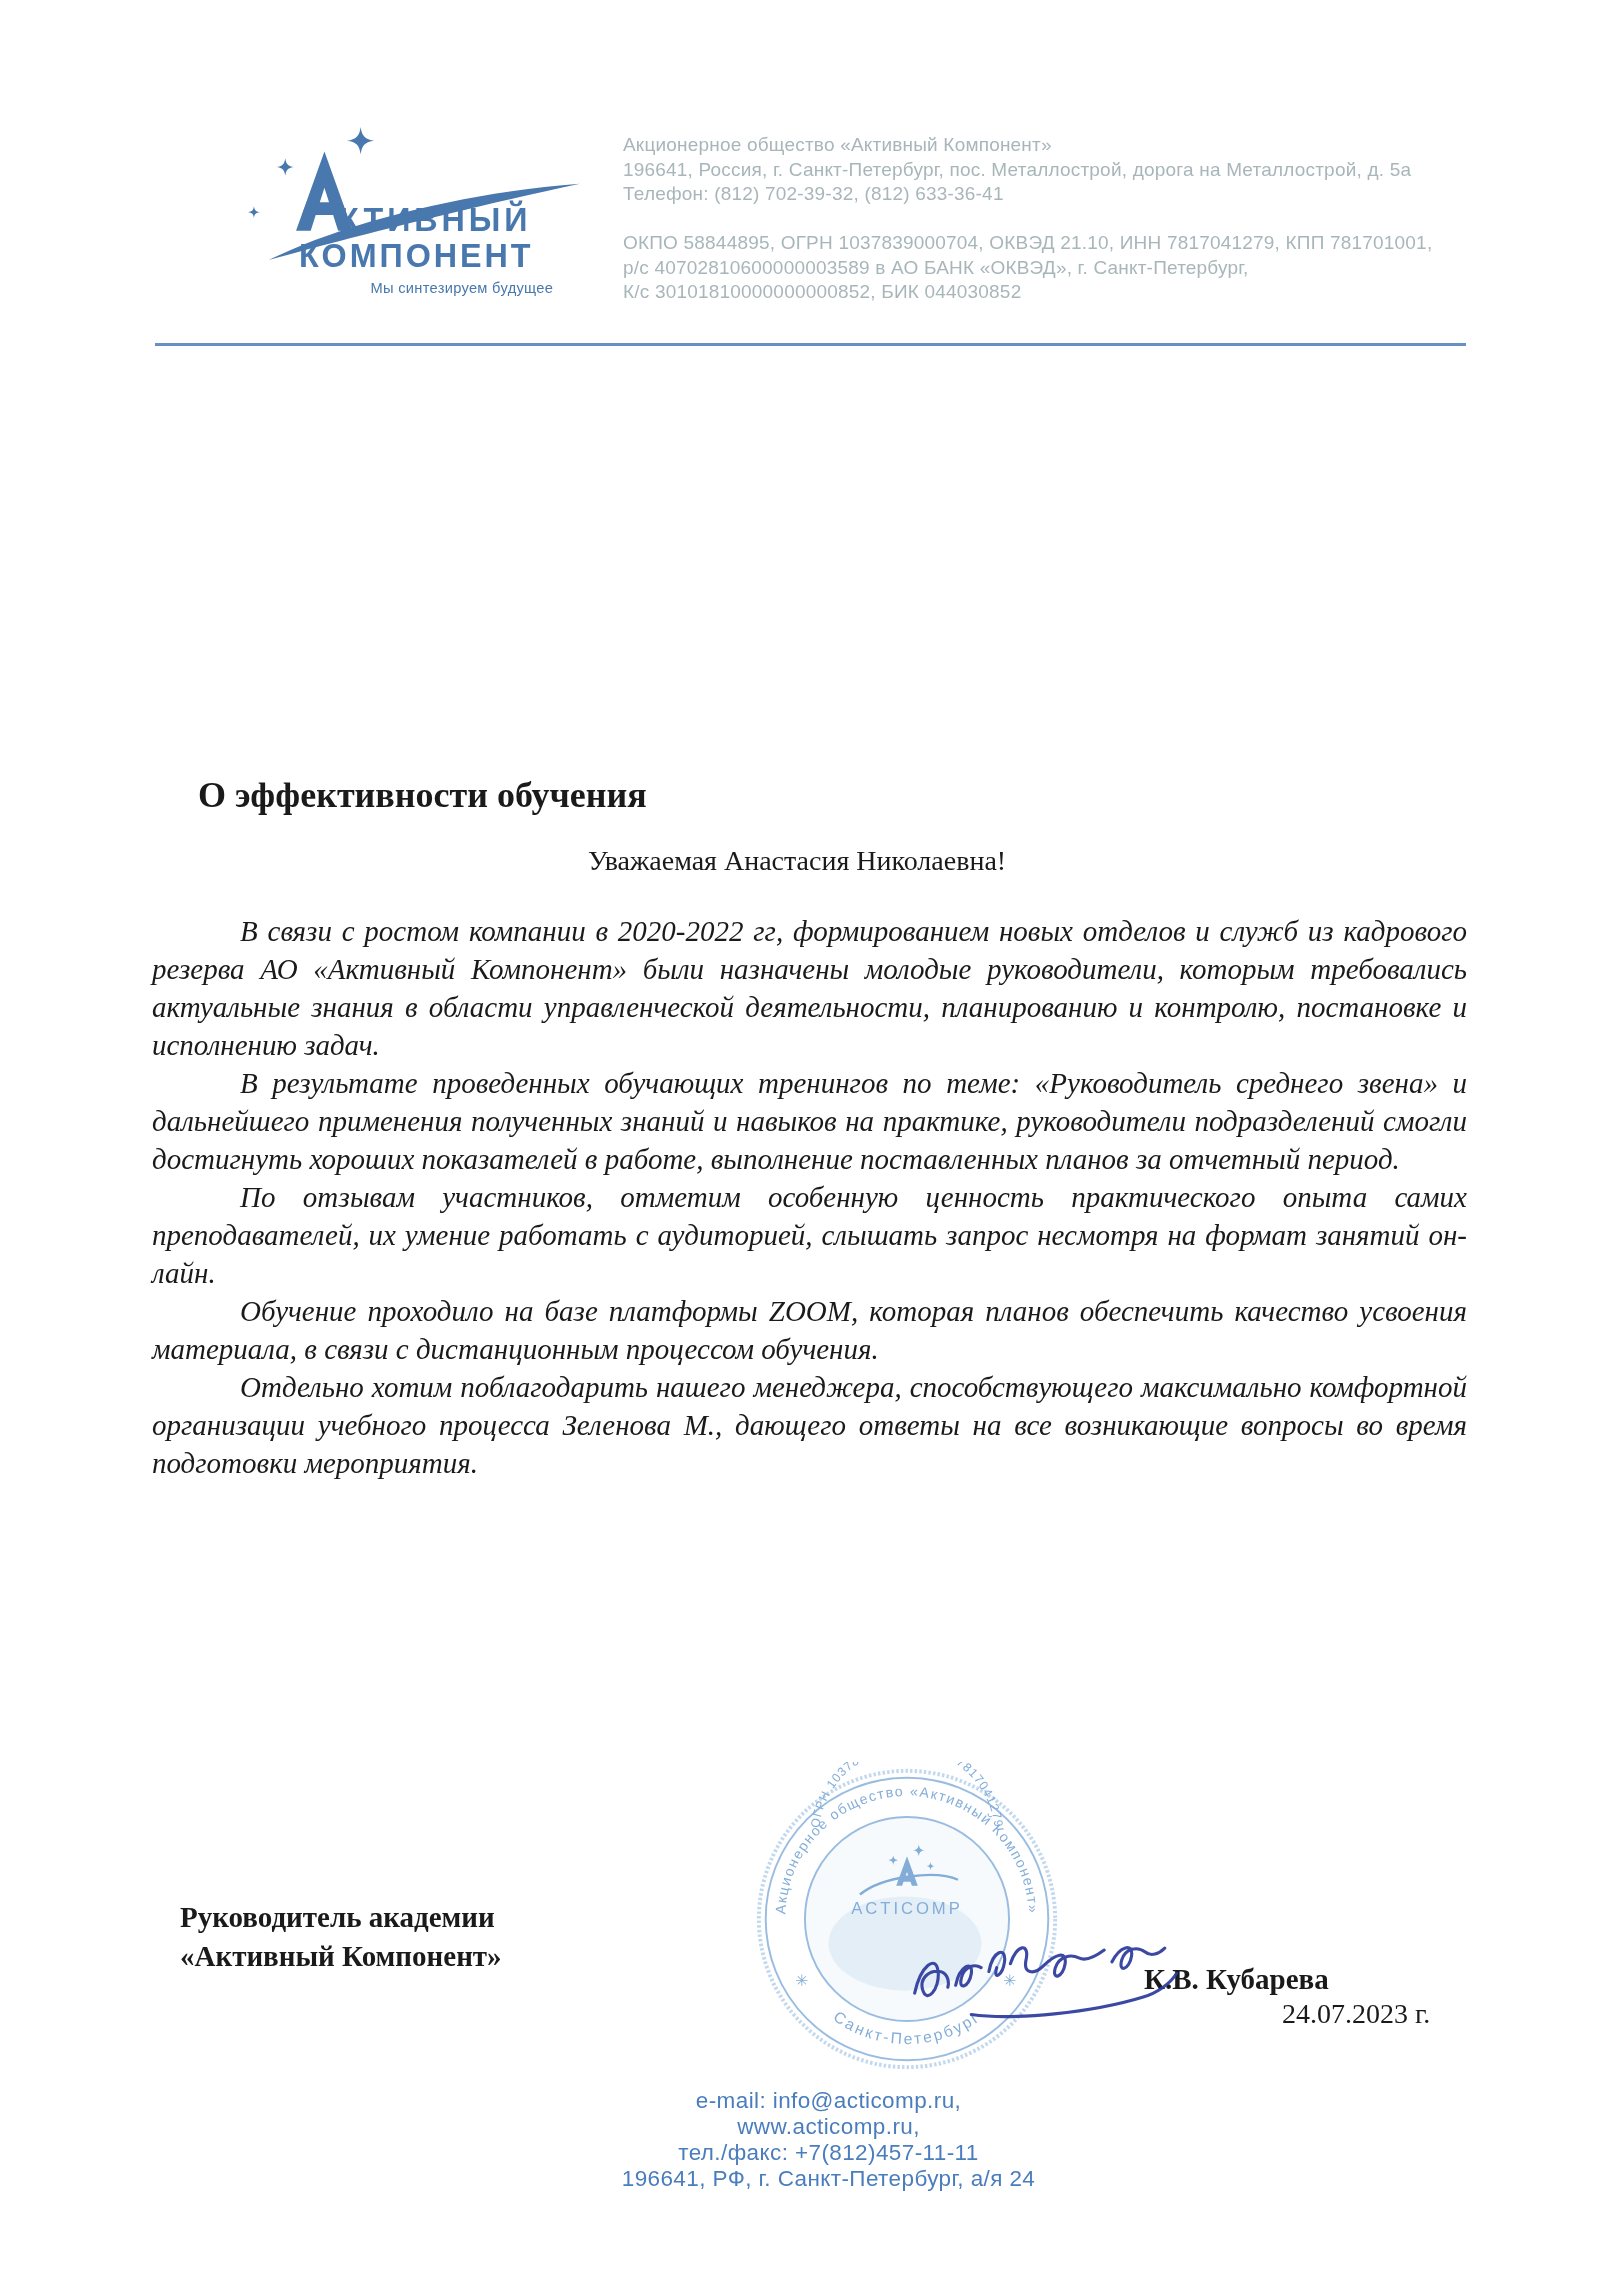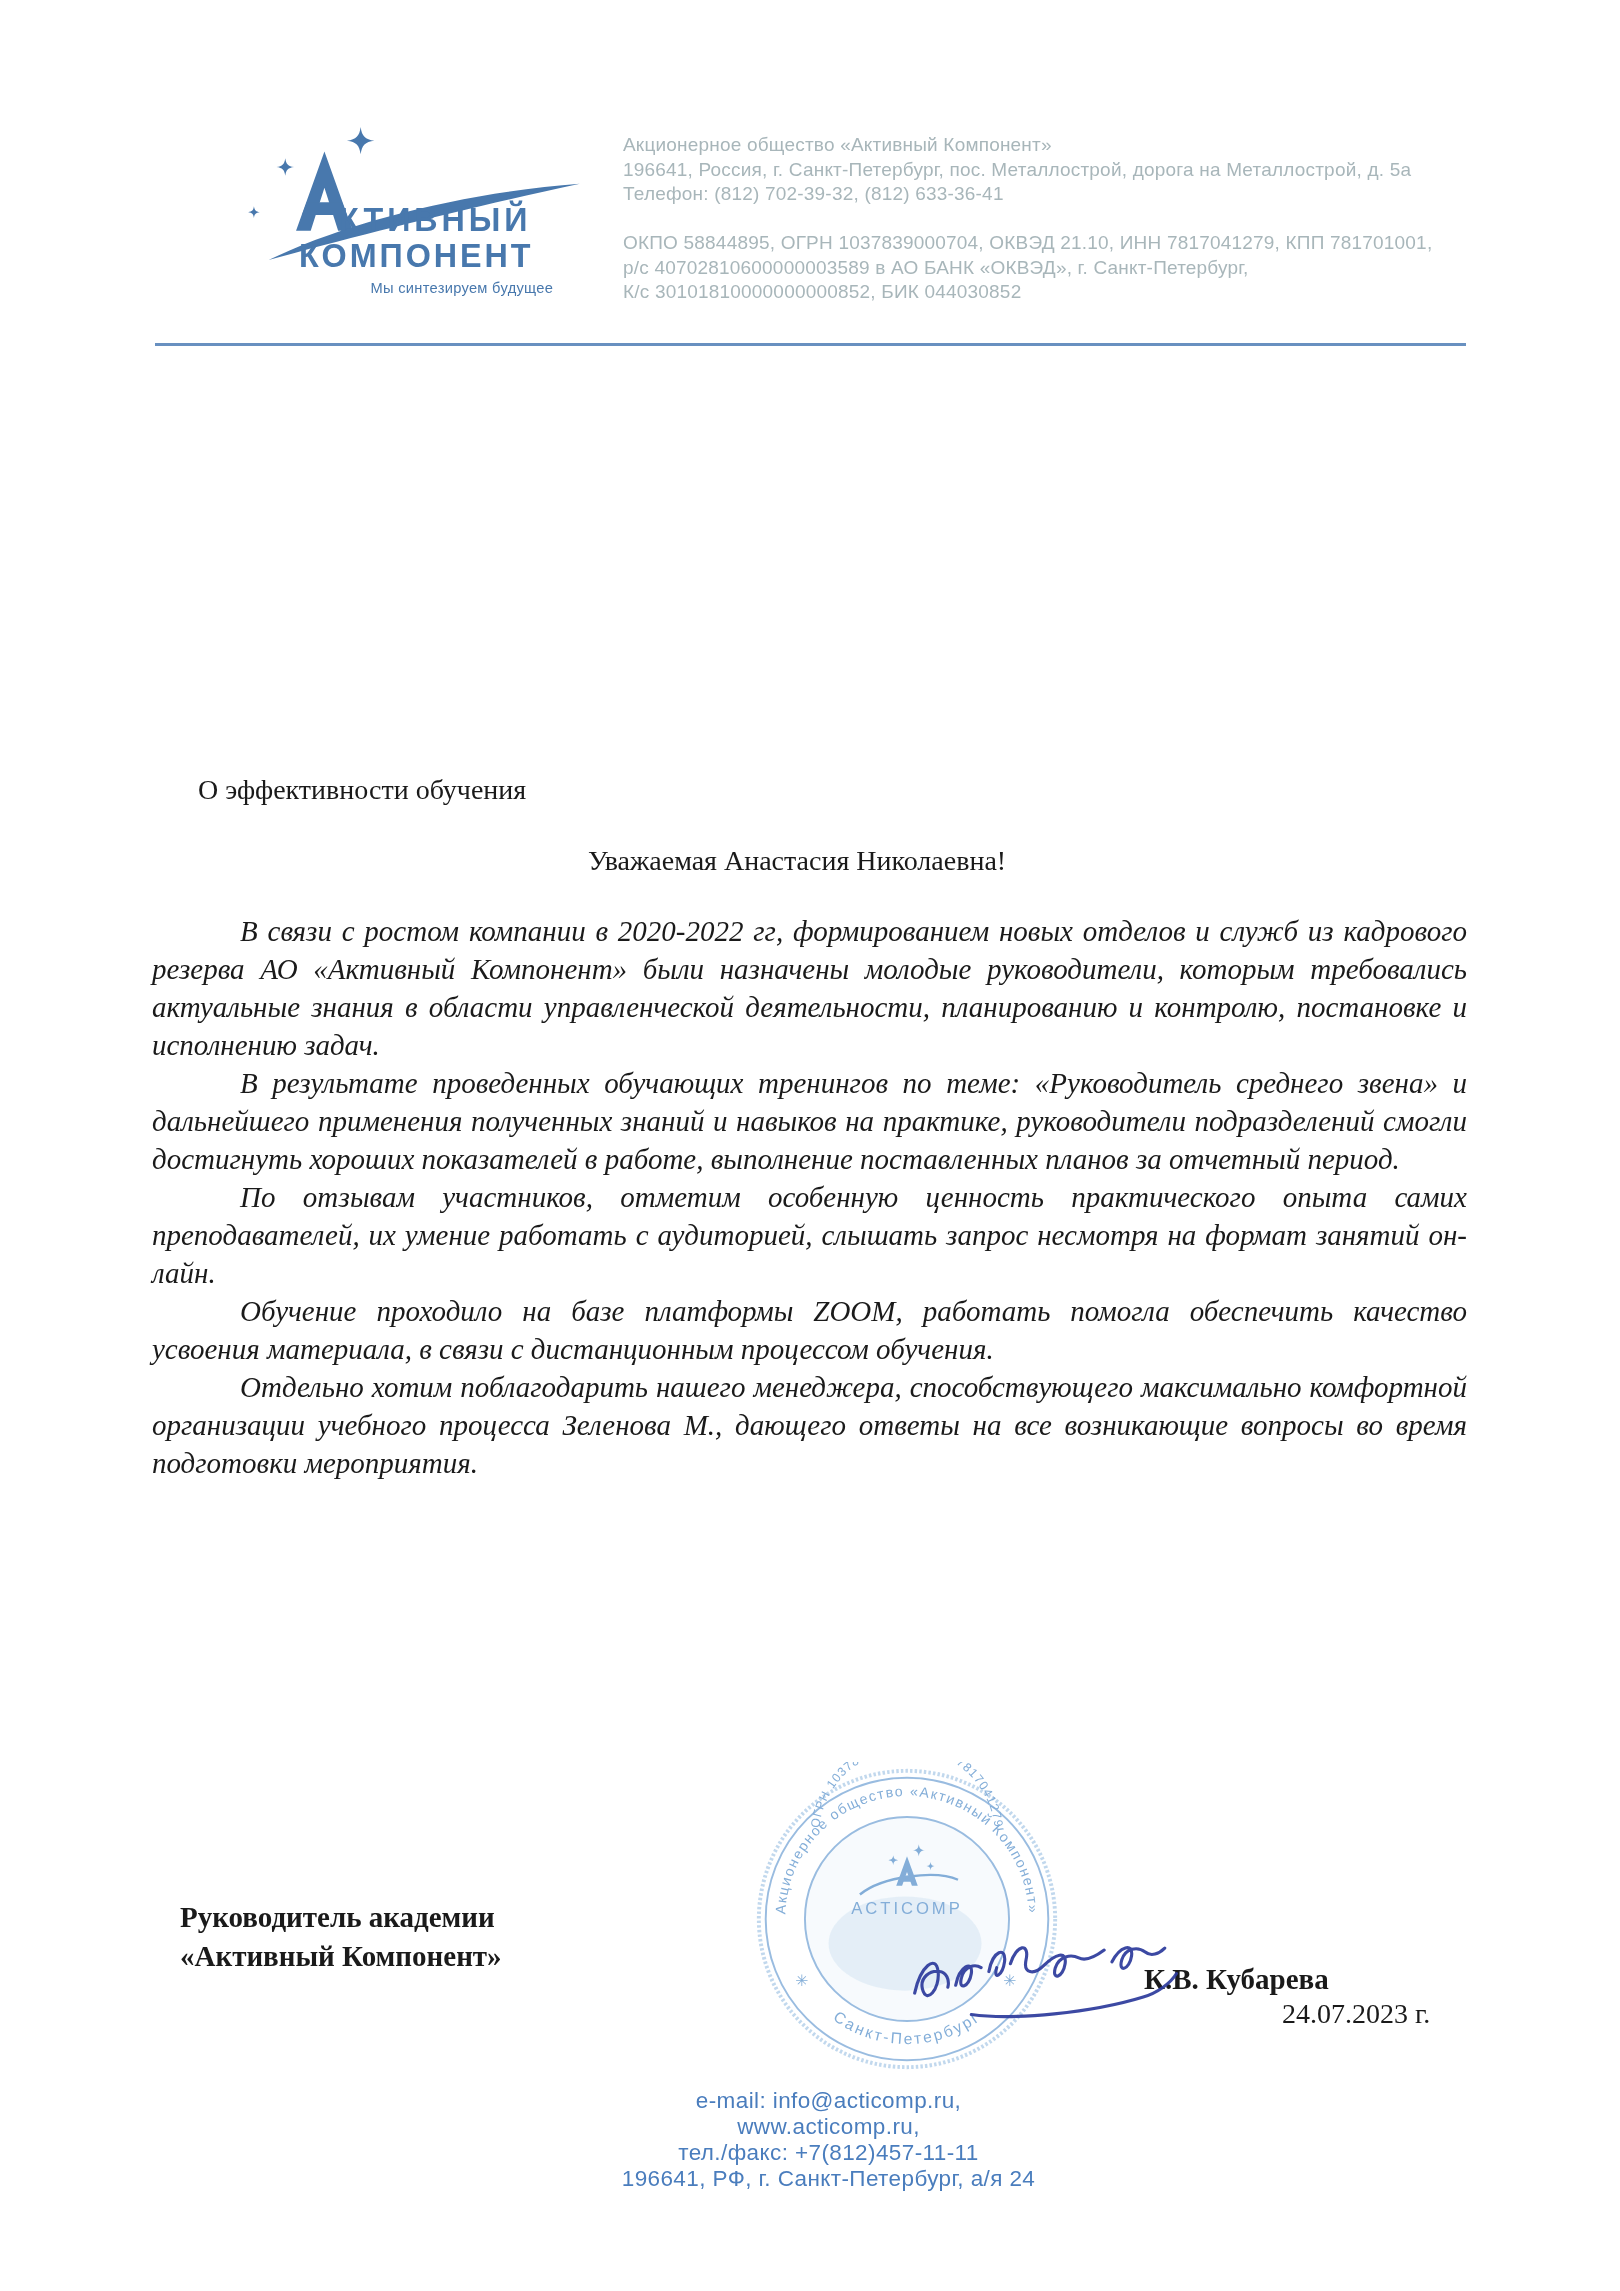--- a/index.html
+++ b/index.html
@@ -13,21 +13,21 @@
        font-size:19px;line-height:24.5px;color:#a8b6ba;letter-spacing:0.2px;}
   .hdr1{top:133px;}
   .hdr2{top:231px;}
   .rule{position:absolute;left:155px;top:343px;width:1311px;height:2.9px;
         background:#4d7cb5;opacity:.85;}
   
   .recipient{position:absolute;right:160px;top:369px;text-align:right;
              font-size:28px;line-height:36px;}
   .recipient .b{font-weight:bold;}
   
-  .subject{position:absolute;left:198px;top:774px;font-size:28px;}
+  .subject{position:absolute;left:198px;top:774px;font-size:36px;font-weight:bold;}
   .salutation{position:absolute;left:588px;top:845px;font-size:28px;}
   .body-text{position:absolute;left:152px;top:912px;width:1315px;
              font-size:29px;line-height:38px;text-align:justify;}
   .body-text p{margin:0;text-indent:88px;font-style:italic;}
   
   .sign-title{position:absolute;left:180px;top:1898px;width:451px;
               font-weight:bold;font-size:29px;line-height:39px;}
   .sign-name{position:absolute;left:1144px;top:1963px;font-weight:bold;font-size:29px;}
   .sign-date{position:absolute;left:1282px;top:1998px;font-size:28px;}
   .stamp-svg{position:absolute;left:750px;top:1762px;}
@@ -71,21 +71,21 @@
   <div class="rule"></div>
 
 
   <div class="subject">О эффективности обучения</div>
   <div class="salutation">Уважаемая Анастасия Николаевна!</div>
 
   <div class="body-text">
     <p>В связи с ростом компании в 2020-2022 гг, формированием новых отделов и служб из кадрового резерва АО «Активный Компонент» были назначены молодые руководители, которым требовались актуальные знания в области управленческой деятельности, планированию и контролю, постановке и исполнению задач.</p>
     <p>В результате проведенных обучающих тренингов по теме: «Руководитель среднего звена» и дальнейшего применения полученных знаний и навыков на практике, руководители подразделений смогли достигнуть хороших показателей в работе, выполнение поставленных планов за отчетный период.</p>
     <p>По отзывам участников, отметим особенную ценность практического опыта самих преподавателей, их умение работать с аудиторией, слышать запрос несмотря на формат занятий он-лайн.</p>
-    <p>Обучение проходило на базе платформы ZOOM, работать помогла обеспечить качество усвоения материала, в связи с дистанционным процессом обучения.</p>
+    <p>Обучение проходило на базе платформы ZOOM, которая планов обеспечить качество усвоения материала, в связи с дистанционным процессом обучения.</p>
     <p>Отдельно хотим поблагодарить нашего менеджера, способствующего максимально комфортной организации учебного процесса Зеленова М., дающего ответы на все возникающие вопросы во время подготовки мероприятия.</p>
   </div>
 
   <div class="sign-title">
     <div>Руководитель академии</div>
     <div>«Активный Компонент»</div>
   </div>
   <div class="sign-name">К.В. Кубарева</div>
   <div class="sign-date">24.07.2023 г.</div>
 

